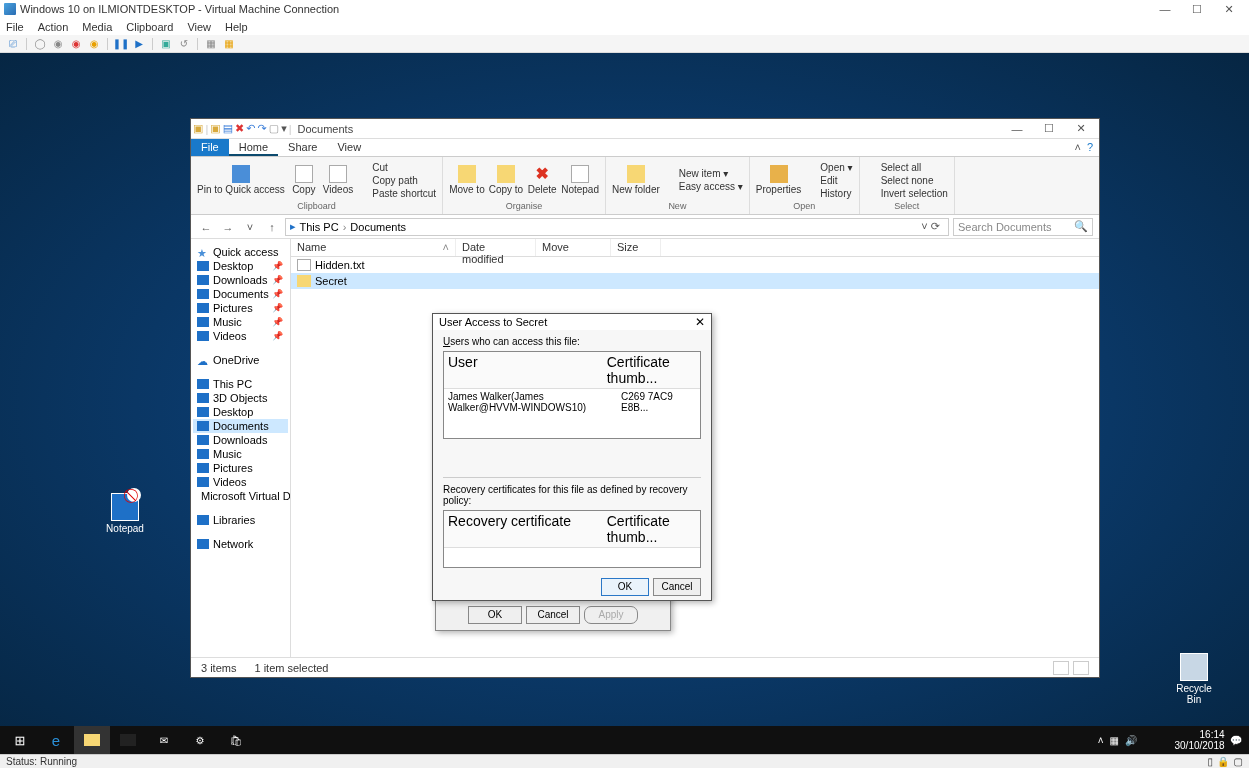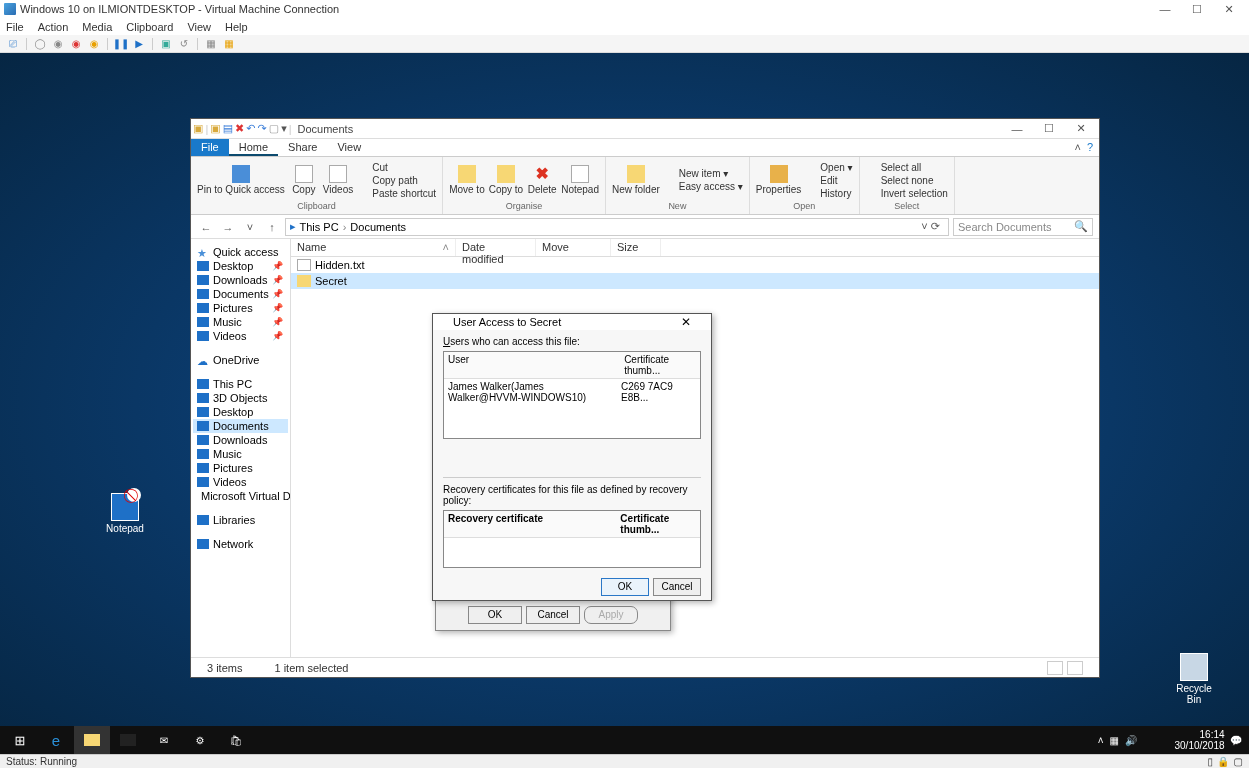--- a/index.html
+++ b/index.html
@@ -55,42 +55,42 @@
 .navitem.selected{background:#cde8ff;}
 .navsec{margin-top:10px;}
 .nico{width:12px;height:10px;display:inline-block;}
 .ex-list{flex:1;display:flex;flex-direction:column;}
 .colhead{height:18px;display:flex;font-size:11px;color:#333;border-bottom:1px solid #ddd;}
 .colhead div{padding:2px 6px;border-right:1px solid #eee;}
 .files{flex:1;}
 .frow{display:flex;align-items:center;padding:1px 6px;font-size:11px;height:16px;}
 .frow.selected{background:#cde8ff;}
 .frow .fico{width:14px;height:12px;margin-right:4px;}
-.ex-status{height:20px;border-top:1px solid #ddd;display:flex;align-items:center;padding:0 16px;font-size:11px;color:#333;gap:32px;}
+.ex-status{height:20px;border-top:1px solid #ddd;display:flex;align-items:center;padding:0 10px;font-size:11px;color:#333;gap:18px;}
 .ex-status .right{margin-left:auto;display:flex;gap:4px;}
 .viewbtn{width:16px;height:14px;border:1px solid #ccc;}
 
 
 .props-dialog{position:absolute;left:435px;top:300px;width:236px;height:278px;background:#f0f0f0;border:1px solid #888;box-shadow:2px 2px 6px rgba(0,0,0,.3);}
 .props-btns{position:absolute;bottom:6px;width:100%;display:flex;justify-content:center;gap:4px;}
 .dlg-btn{min-width:54px;height:18px;font-size:10px;border:1px solid #888;background:#efefef;text-align:center;line-height:16px;}
 .dlg-btn.def{background:#eaf3fb;border:1px solid #2a77c7;}
 .dlg-btn.disabled{color:#aaa;border-radius:7px;}
 
 
 .access-dialog{position:absolute;left:432px;top:260px;width:280px;height:288px;background:#f7f7f7;border:1px solid #555;box-shadow:2px 2px 6px rgba(0,0,0,.3);display:flex;flex-direction:column;font-size:10px;}
-.dlg-title{height:20px;background:#fff;display:flex;align-items:center;padding:0 20px;font-size:11px;text-align:center;}
+.dlg-title{height:20px;background:#fff;display:flex;align-items:center;padding:0 6px;font-size:11px;text-align:center;}
 .dlg-title .x{margin-left:auto;font-size:12px;}
 .dlg-body{flex:1;padding:6px 10px;}
 .listbox{border:1px solid #888;background:#fff;height:88px;overflow:hidden;}
-.lhead{display:flex;font-size:10px;background:#fafafa;border-bottom:1px solid #ddd;gap:14px;}
+.lhead{display:flex;font-size:14px;background:#fafafa;border-bottom:1px solid #ddd;gap:14px;}
 .lhead div{padding:2px 4px;}
 .lrow{display:flex;}
 .lrow div{padding:2px 4px;}
-.listbox.small{height:58px;font-weight:bold;}
+.listbox.small{height:58px;}
 .hr{height:1px;background:#ccc;margin:8px 0 6px;}
 .dlg-btns{height:30px;display:flex;justify-content:flex-end;gap:4px;padding:4px 10px;}
 
 
 .taskbar{position:absolute;left:0;bottom:0;right:0;height:28px;background:#101010;display:flex;align-items:center;padding:0 2px;color:#fff;font-size:10px;}
 .tb-btn{width:36px;height:28px;display:flex;align-items:center;justify-content:center;}
 .tb-btn.active{background:#333;}
 .tray{margin-left:auto;display:flex;align-items:center;gap:6px;padding-right:4px;}
 .clock{text-align:right;line-height:1.1;margin-left:31px;}
 

